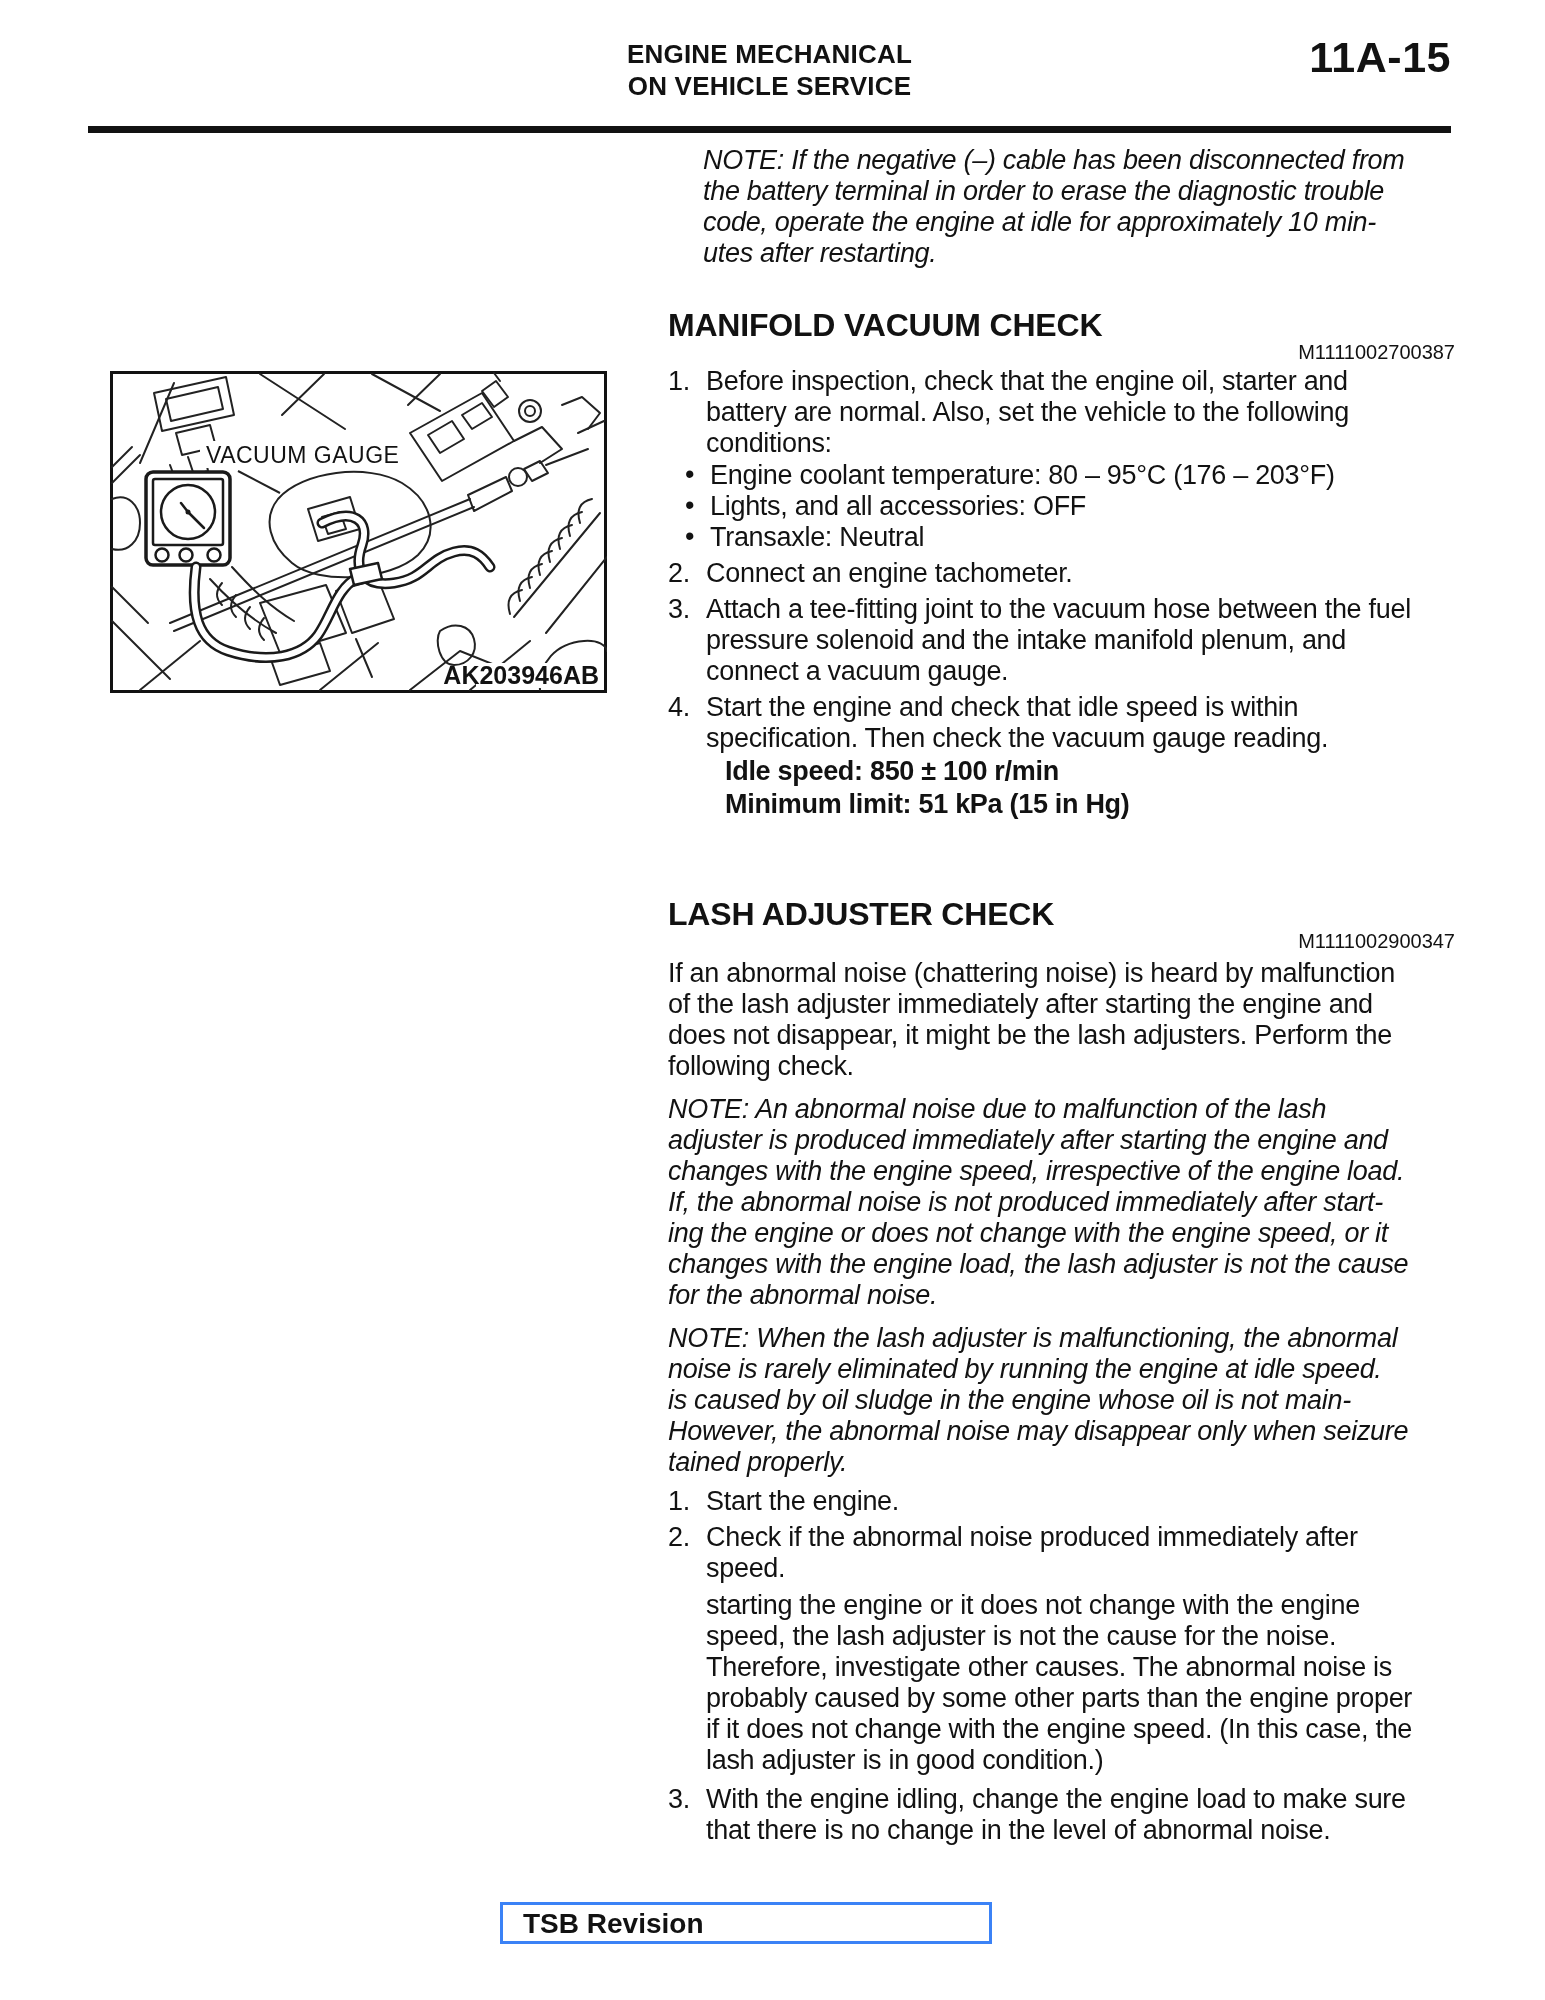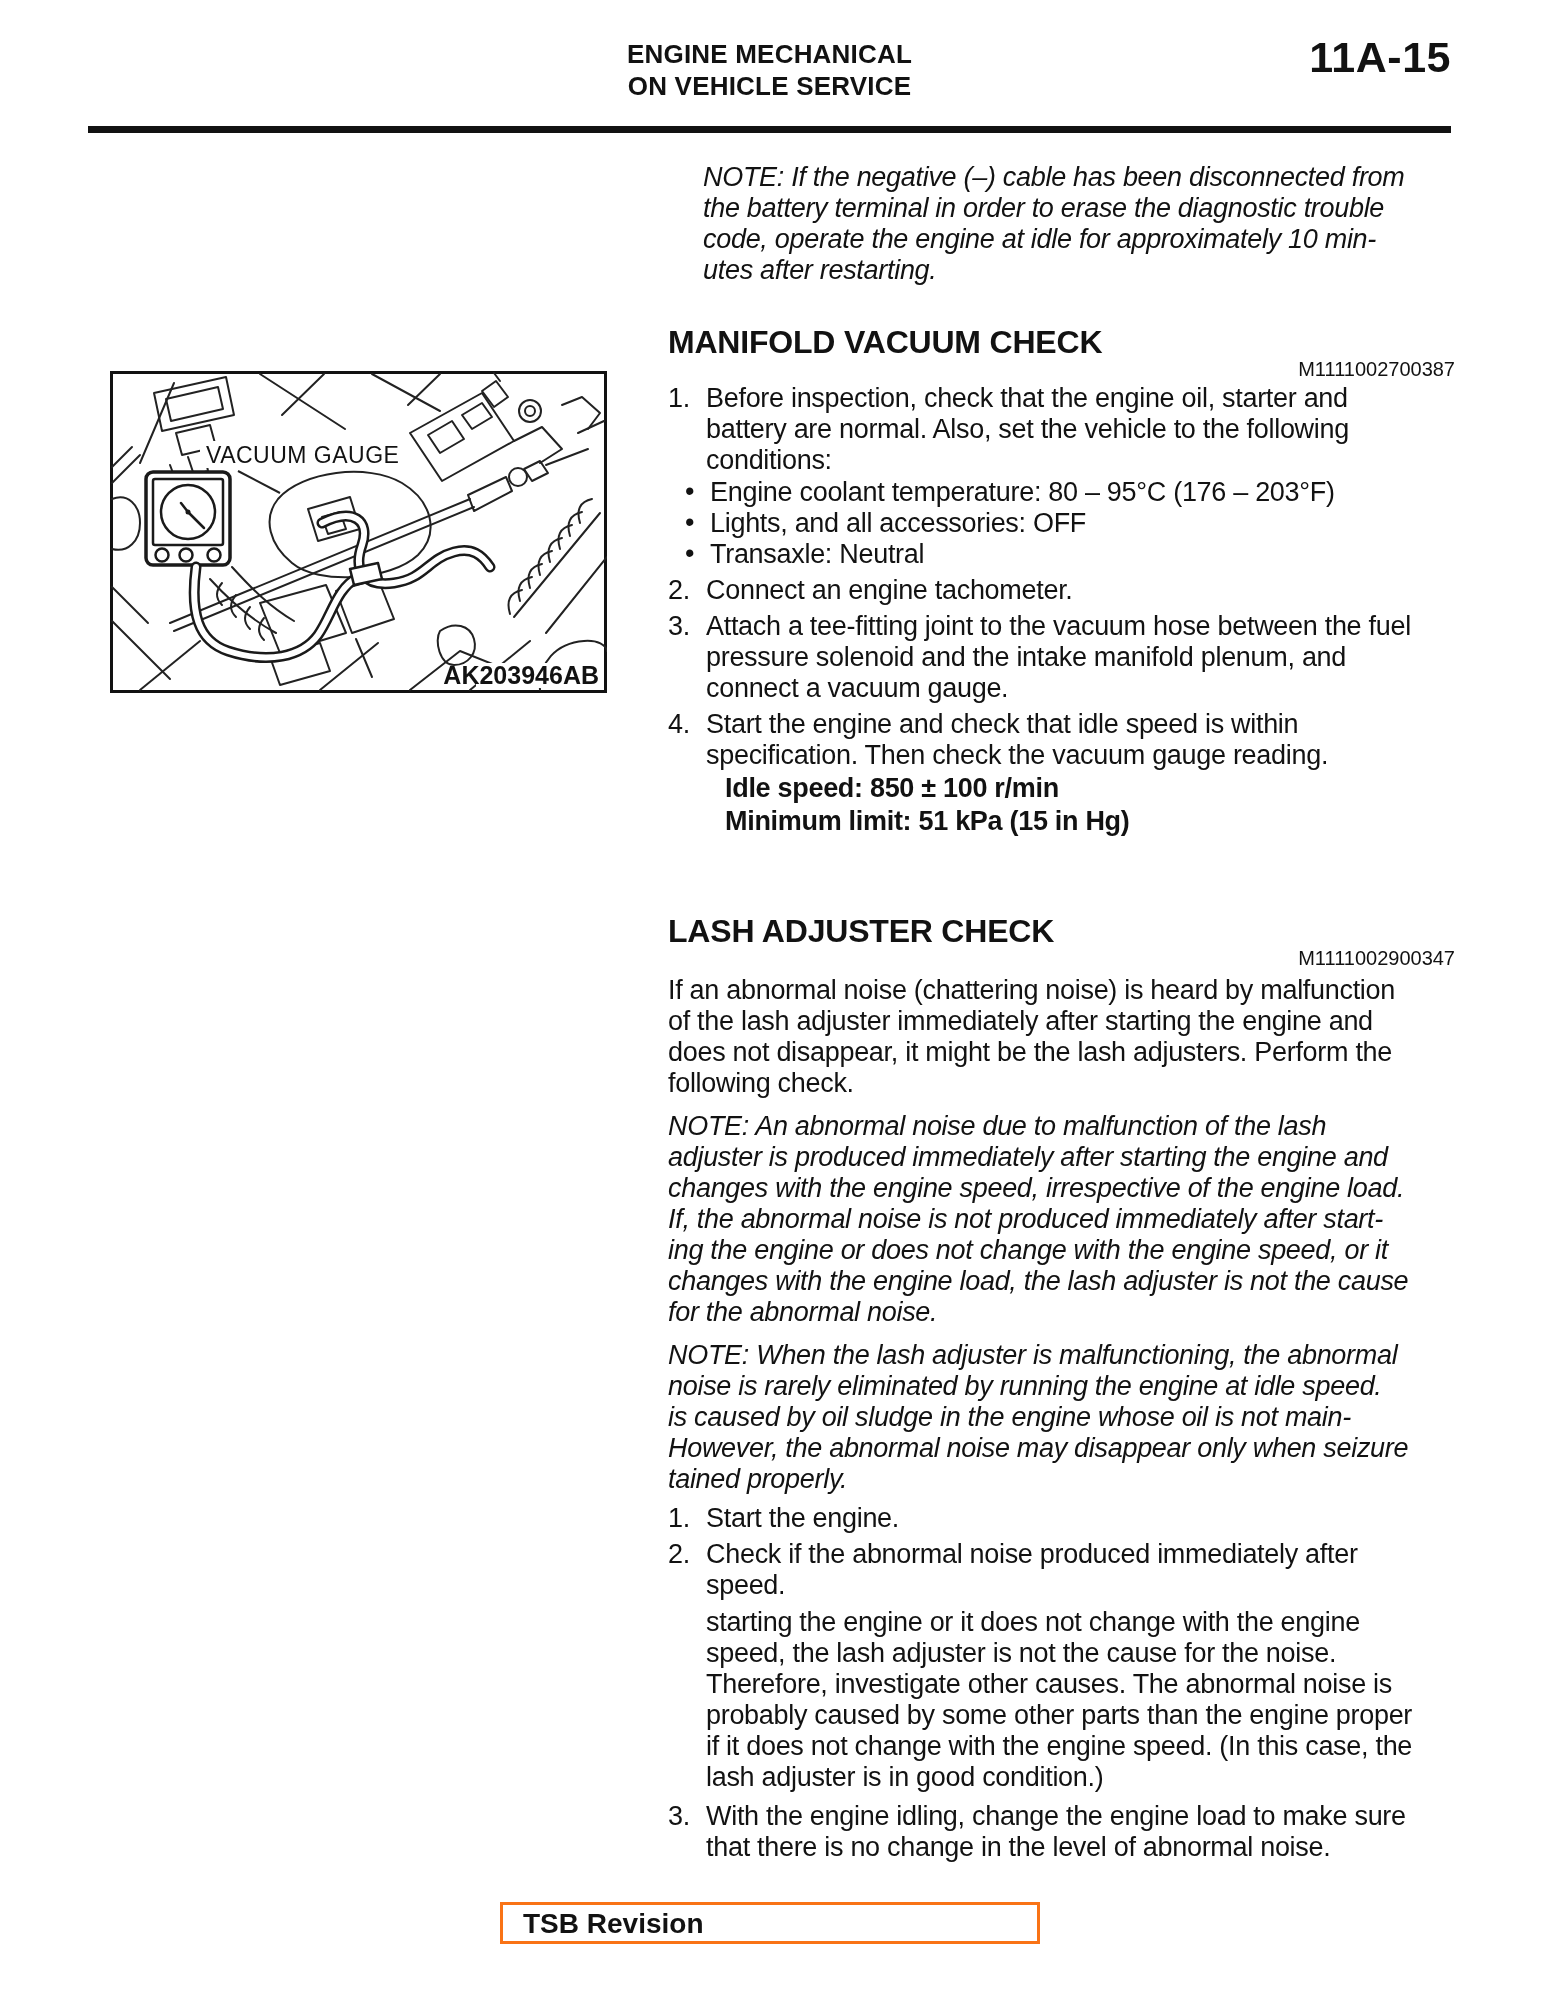--- a/index.html
+++ b/index.html
@@ -21,41 +21,41 @@
   .rule {
     position:absolute; top:126px; left:88px; width:1363px; height:7px;
     background:#121212;
   }
   .figure {
     position:absolute; left:110px; top:371px; width:497px; height:408px;
   }
   .figure svg { display:block; }
 
   .col {
-    position:absolute; left:668px; top:162px; width:805px;
+    position:absolute; left:668px; top:145px; width:805px;
     font-size:27px; line-height:31px; letter-spacing:-.3px;
   }
   .tl { white-space:nowrap; }
   .note { font-style:italic; }
   .note-indent { padding-left:35px; }
   .h2 { font-size:32px; line-height:36px; font-weight:bold; letter-spacing:-.2px; margin-top:38px; }
   .h2.lash-gap { margin-top:76px; }
   .sec-code { text-align:right; font-size:20px; line-height:18px; letter-spacing:0; padding-right:18px; }
   .oli { position:relative; padding-left:38px; margin-top:5px; }
   .oli .num { position:absolute; left:0; top:0; }
   .bullets { margin-top:1px; }
   .bullet { position:relative; padding-left:42px; }
   .bullet .dot { position:absolute; left:17px; top:-1px; }
   .spec { font-weight:bold; padding-left:57px; margin-top:2px; white-space:nowrap; }
   .cont { margin-top:6px; }
   .mt8 { margin-top:8px; }
   .mt12 { margin-top:12px; }
   .tsb-box {
-    position:absolute; left:500px; top:1902px; width:540px; height:42px;
-    border:3px solid #f97316; box-sizing:border-box;
+    position:absolute; left:500px; top:1902px; width:492px; height:42px;
+    border:3px solid #3b82f6; box-sizing:border-box;
   }
   .tsb-box span {
     display:block; padding-left:20px; font-size:28px; font-weight:bold; line-height:37px;
   }
 </style>
 </head>
 <body>
 
 <div class="hdr-center">
   <div>ENGINE MECHANICAL</div>

